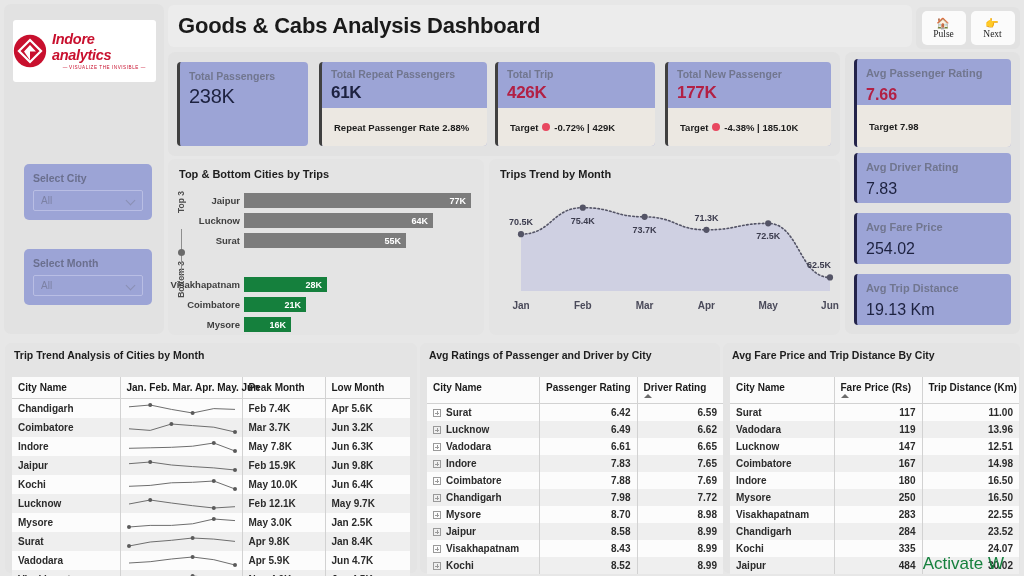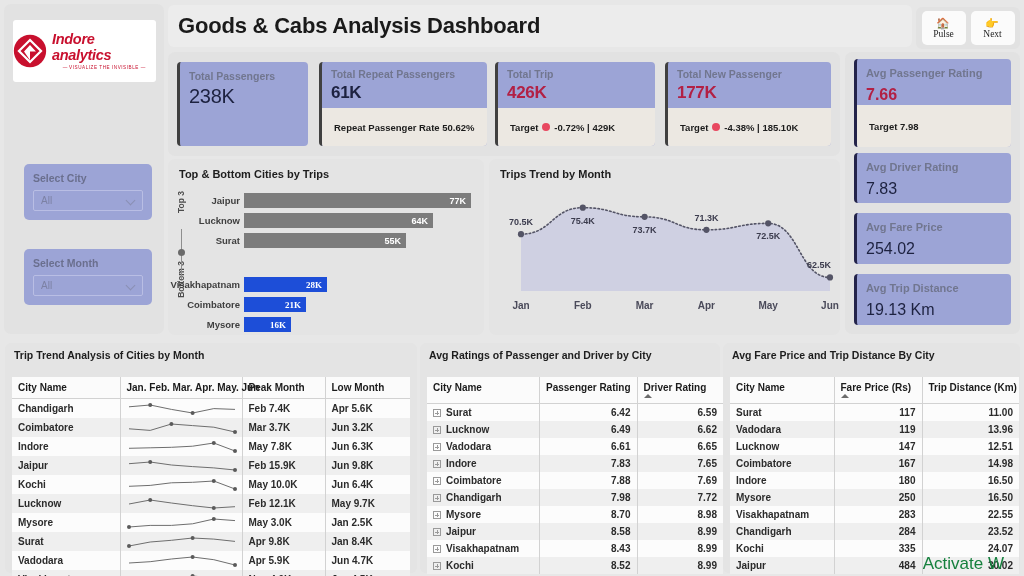--- a/index.html
+++ b/index.html
@@ -156,21 +156,21 @@
   .brow { position: absolute; height: 15px; display: flex; align-items: center; }
   .brow .bname {
     position: absolute; right: 100%; margin-right: 4px;
     font-size: 9.5px; font-weight: bold; color: #3f3f3f; white-space: nowrap;
   }
   .bbar {
     height: 15px; display: flex; align-items: center; justify-content: flex-end;
     padding-right: 5px; color: #fff; font-size: 9px; font-weight: bold;
   }
   .bbar.top { background: #7c7c7c; }
-  .bbar.bot { background: #1d4ed8; font-family: Liberation Serif, serif; }
+  .bbar.bot { background: #15803d; }
 
   
   .linecard {
     position: absolute; left: 489px; top: 159px; width: 351px; height: 176px;
     background: #e4e4e4; border-radius: 7px;
   }
   .line-svg { position: absolute; left: 0; top: 22px; width: 351px; height: 148px; }
   .mlabel { font-size: 9px; font-weight: bold; fill: #3c3c4e; font-family: "Liberation Sans", sans-serif; }
   .xlabel { font-size: 10px; font-weight: bold; fill: #4a4a5a; font-family: "Liberation Sans", sans-serif; }
 
@@ -272,21 +272,21 @@
   <div class="kpi-strip">
 
     <div class="kpi kpi-1">
       <div class="k-title">Total Passengers</div>
       <div class="k-val">238K</div>
     </div>
 
     <div class="kpi kpi-2 withfoot">
       <div class="k-title">Total Repeat Passengers</div>
       <div class="k-val">61K</div>
-      <div class="k-foot">Repeat Passenger Rate 50.62%</div>
+      <div class="k-foot">Repeat Passenger Rate 2.88%</div>
     </div>
 
     <div class="kpi kpi-3 withfoot">
       <div class="k-title">Total Trip</div>
       <div class="k-val red">426K</div>
       <div class="k-foot">
         <span>Target</span>
         <span class="dot-red"></span>
         <span>-0.72% | 429K</span>
       </div>

